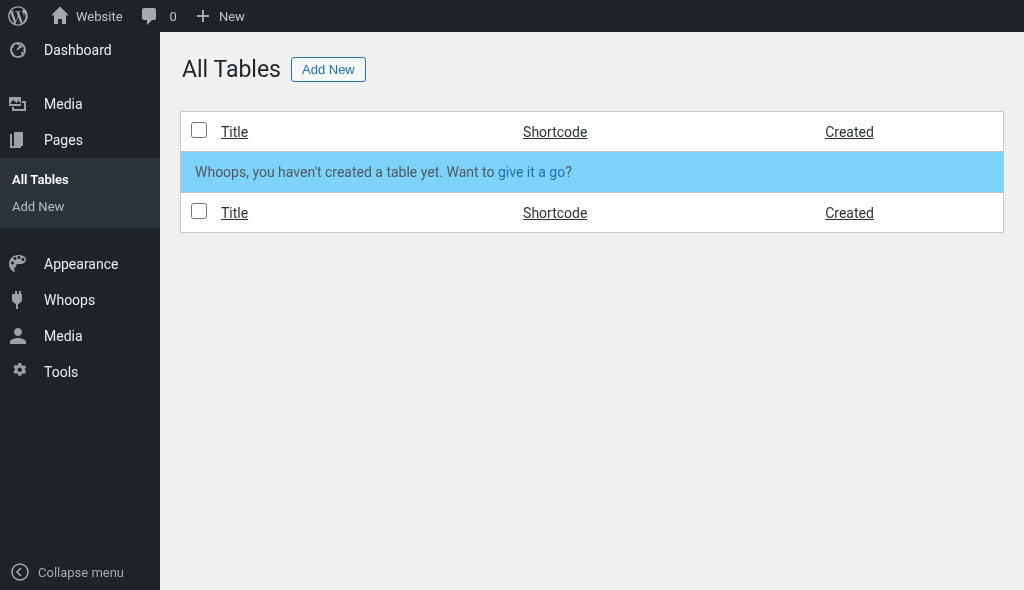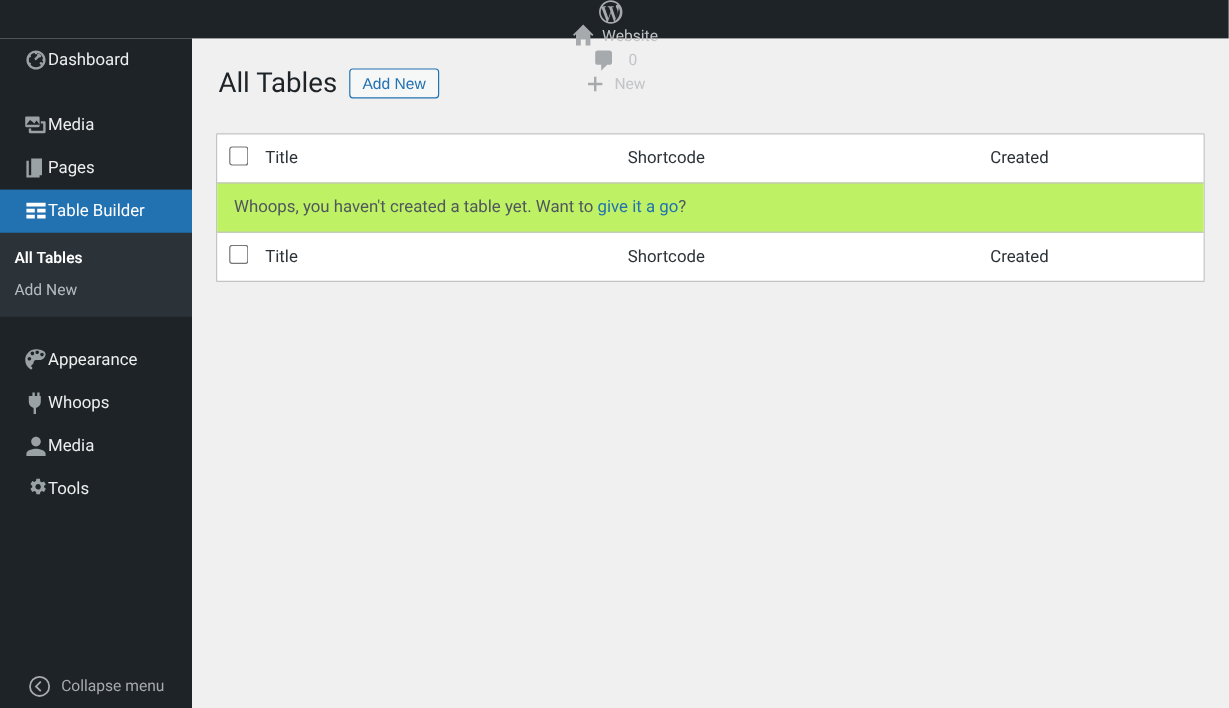--- a/index.html
+++ b/index.html
@@ -1,53 +1,53 @@
 <!DOCTYPE html>
 <html><head>
   <meta charset="utf-8">
   <style>
     * { margin: 0; padding: 0; box-sizing: border-box; }
     body { font-family: -apple-system, BlinkMacSystemFont, "Segoe UI", Roboto, sans-serif; font-size: 13px; color: #3c434a; background: #f0f0f1; }
 
     
-    .topbar { height: 32px; background: #1d2327; color: #c3c4c7; display: flex; align-items: center; padding: 0 12px; font-size: 13px; flex-direction: column; }
+    .topbar { height: 32px; background: #1d2327; color: #c3c4c7; display: flex; align-items: center; padding: 0 0; font-size: 13px; }
     .topbar-item { display: flex; align-items: center; padding: 0 8px; height: 32px; cursor: pointer; color: #c3c4c7; }
     .topbar-item svg { width: 20px; height: 20px; fill: #a7aaad; margin-right: 6px; }
     .topbar-item .count { margin-left: 5px; color: #c3c4c7; }
 
     
     .wrap { display: flex; height: calc(100vh - 32px); }
 
     
     .sidebar { width: 160px; background: #1d2327; color: #c3c4c7; flex-shrink: 0; display: flex; flex-direction: column; }
-    .menu-item { display: flex; align-items: center; padding: 8px 20px; cursor: pointer; color: #eee; font-size: 14px; line-height: 18px; gap: 0; position: relative; }
+    .menu-item { display: flex; align-items: center; padding: 8px 8px; cursor: pointer; color: #eee; font-size: 14px; line-height: 18px; gap: 16px; position: relative; }
     .menu-item svg { width: 20px; height: 20px; fill: rgba(240,246,252,.6); flex-shrink: 0; }
     .menu-item.current { background: #2271b1; color: #fff; }
     .menu-item.current svg { fill: #fff; }
     .menu-item.current::after { content: ""; position: absolute; right: -8px; top: 50%; transform: translateY(-50%); border: 8px solid transparent; border-right-color: #f0f0f1; }
     .submenu { background: #2c3338; padding: 8px 0; }
     .submenu-item { padding: 6px 12px; color: rgba(240,246,252,.7); cursor: pointer; font-size: 13px; }
     .submenu-item.current { color: #fff; font-weight: 600; }
-    .collapse { margin-top: auto; display: flex; align-items: center; gap: 8px; padding: 8px 10px; cursor: pointer; color: #a7aaad; font-size: 13px; justify-content: center; }
+    .collapse { margin-top: auto; display: flex; align-items: center; gap: 8px; padding: 8px 10px; cursor: pointer; color: #a7aaad; font-size: 13px; }
     .collapse svg { width: 20px; height: 20px; fill: #a7aaad; }
 
     
     .content { flex: 1; padding: 10px 20px 20px 20px; overflow: auto; }
     .heading-row { display: flex; align-items: center; gap: 10px; margin: 14px 0 28px 2px; }
     .heading { font-size: 23px; font-weight: 400; color: #1d2327; }
     .page-title-btn { border: 1px solid #2271b1; background: #f6f7f7; color: #2271b1; padding: 4px 10px; font-size: 13px; border-radius: 3px; cursor: pointer; }
 
     .list-table { width: 100%; border: 1px solid #c3c4c7; border-radius: 1px; background: #fff; }
     .list-row { display: flex; align-items: center; padding: 10px 10px; font-size: 14px; color: #2c3338; }
-    .list-row.header, .list-row.footer { font-weight: 400; }
+    .list-row.header, .list-row.footer { font-weight: 400; text-decoration: underline; }
     .list-row .col-cb { width: 30px; }
     .list-row .col-title { flex: 1.8; }
     .list-row .col-shortcode { flex: 1.8; }
     .list-row .col-created { flex: 1; }
-    .empty { padding: 12px 14px; background: #bef264; border-top: 1px solid #c3c4c7; border-bottom: 1px solid #c3c4c7; font-size: 14px; color: #50575e; }
+    .empty { padding: 12px 14px; background: #7dd3fc; border-top: 1px solid #c3c4c7; border-bottom: 1px solid #c3c4c7; font-size: 14px; color: #50575e; }
     .empty a { color: #2271b1; text-decoration: none; }
 
     input[type=checkbox] { width: 16px; height: 16px; border: 1px solid #8c8f94; border-radius: 3px; }
   </style>
 </head>
 <body>
 
 <div class="topbar">
   <div class="topbar-item">
     <svg viewBox="0 0 20 20">
@@ -90,26 +90,20 @@
       <svg viewBox="0 0 20 20">
           <path d="M13 11V4c0-.6-.4-1-1-1H2c-.6 0-1 .4-1 1v7c0 .6.4 1 1 1h10c.6 0 1-.4 1-1zm-6-3.5L8.5 9l2-2.5L13 10H2l3-4 2 1.5zM18 8v8c0 .6-.4 1-1 1H5c-.6 0-1-.4-1-1v-3h2v2h10V9h-2V7h3c.6 0 1 .4 1 1z"></path>
         </svg>
       <span>Media</span>
     </div>
     <div class="menu-item">
       <svg viewBox="0 0 20 20">
           <path d="M6 2h9v14H6V2zm-2 2H2v14h11v-2H4V4z"></path>
         </svg>
       <span>Pages</span>
-    </div>
-    <div class="menu-item current">
-      <svg viewBox="0 0 20 20">
-          <path d="M2 3h16v3H2V3zm0 5h7v3H2V8zm9 0h7v3h-7V8zm-9 5h7v3H2v-3zm9 0h7v3h-7v-3z"></path>
-        </svg>
-      <span>Table Builder</span>
     </div>
     <div class="submenu">
       <div class="submenu-item current">All Tables</div>
       <div class="submenu-item">Add New</div>
     </div>
 
     <div style="height:18px"></div>
 
     <div class="menu-item">
       <svg viewBox="0 0 20 20">

